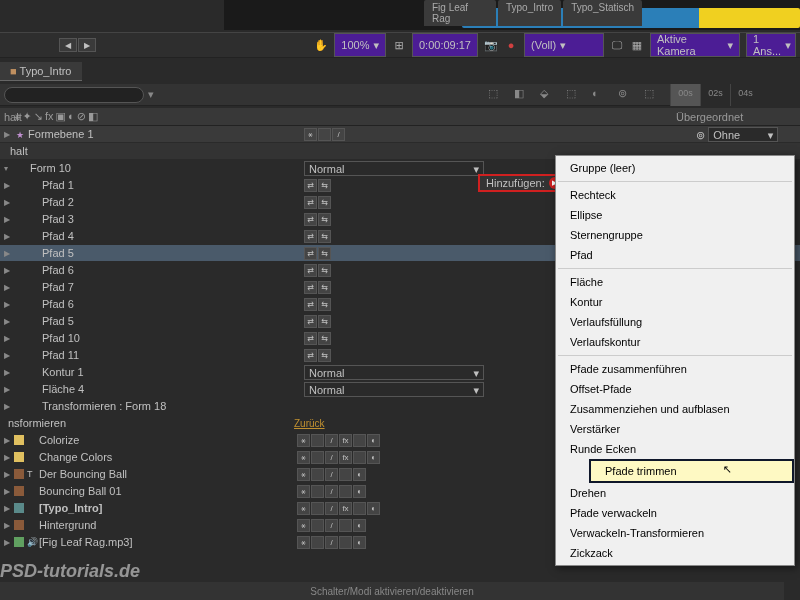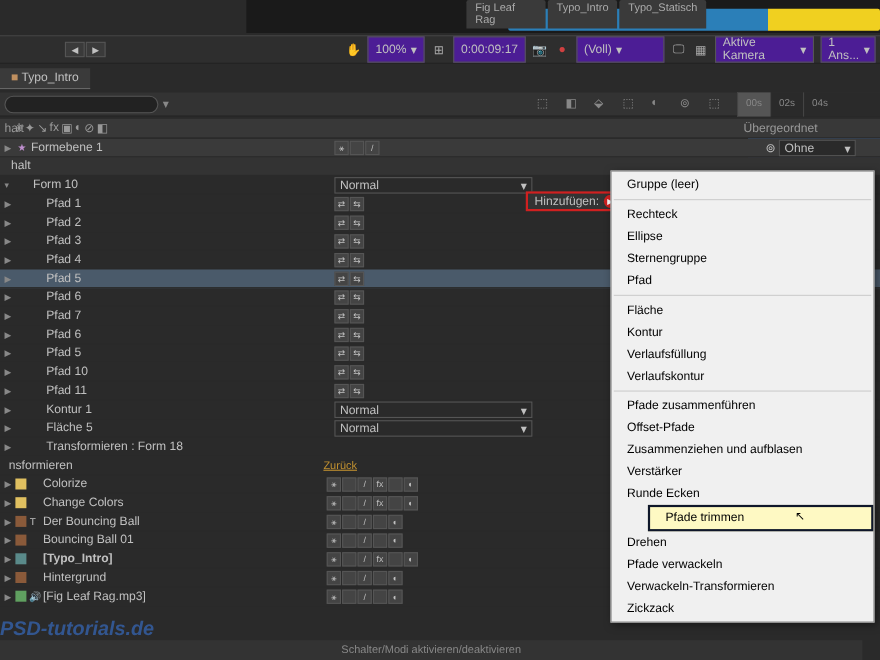--- a/index.html
+++ b/index.html
@@ -40,21 +40,21 @@
 .mode-sel { background: #2a2a2a; border: 1px solid #555; padding: 1px 4px; width: 180px; height: 15px; font-size: 10px; display: flex; justify-content: space-between; }
 .parent-dd { margin-left: auto; width: 100px; }
 .link-btn { color: #c09030; text-decoration: underline; font-size: 10px; }
 .add-btn { position: absolute; top: 174px; left: 478px; background: #333; border: 2px solid #d02020; padding: 1px 6px; font-size: 10px; display: flex; align-items: center; gap: 4px; z-index: 5; }
 .add-btn .play { width: 12px; height: 12px; background: #d02020; border-radius: 50%; display: flex; align-items: center; justify-content: center; color: #fff; font-size: 7px; }
 .context-menu { position: absolute; top: 155px; left: 555px; width: 240px; background: #f0f0f0; border: 1px solid #888; box-shadow: 2px 2px 8px rgba(0,0,0,0.5); z-index: 10; color: #000; padding: 2px 0; }
 .menu-item { padding: 4px 14px; font-size: 11px; cursor: default; }
 .menu-item.hl { background: #fef9c3; border: 2px solid #0f172a; position: relative; margin-left: 33px; }
 .menu-sep { height: 1px; background: #ccc; margin: 3px 2px; }
 .footer { position: absolute; bottom: 0; left: 0; right: 16px; height: 18px; background: #333; display: flex; align-items: center; justify-content: center; font-size: 10px; color: #888; }
-.watermark { position: absolute; bottom: 18px; left: 0; color: #3b82f6; font-size: 18px; font-weight: bold; opacity: 0.5; font-style: italic; text-align: right; }
+.watermark { position: absolute; bottom: 18px; left: 0; color: #ffffff; font-size: 18px; font-weight: bold; opacity: 0.5; font-style: italic; text-align: right; }
 .tl-bar { position: absolute; top: 126px; right: 0; width: 120px; height: 17px; background: #4a6a9a; }
 .color-chip { width: 10px; height: 10px; display: inline-block; margin-right: 3px; }
 </style>
 </head>
 <body>
 
 <div class="preview-strip">
   <div class="tab-strip" style="top:-2px;position:relative;">
     <div class="tab">Fig Leaf Rag</div>
     <div class="tab">Typo_Intro</div>
@@ -264,21 +264,21 @@
     <div class="lname indent2">Kontur 1</div>
     <div class="mode-dd">
         <div class="mode-sel">
           <span>Normal</span>
           <span>▾</span>
         </div>
       </div>
   </div>
   <div class="layer-row">
     <span class="exp">▶</span>
-    <div class="lname indent2">Fläche 5</div>
+    <div class="lname indent2">Fläche 4</div>
     <div class="mode-dd">
         <div class="mode-sel">
           <span>Normal</span>
           <span>▾</span>
         </div>
       </div>
   </div>
   <div class="layer-row">
     <span class="exp">▶</span>
     <div class="lname indent2">Transformieren : Form 18</div>

